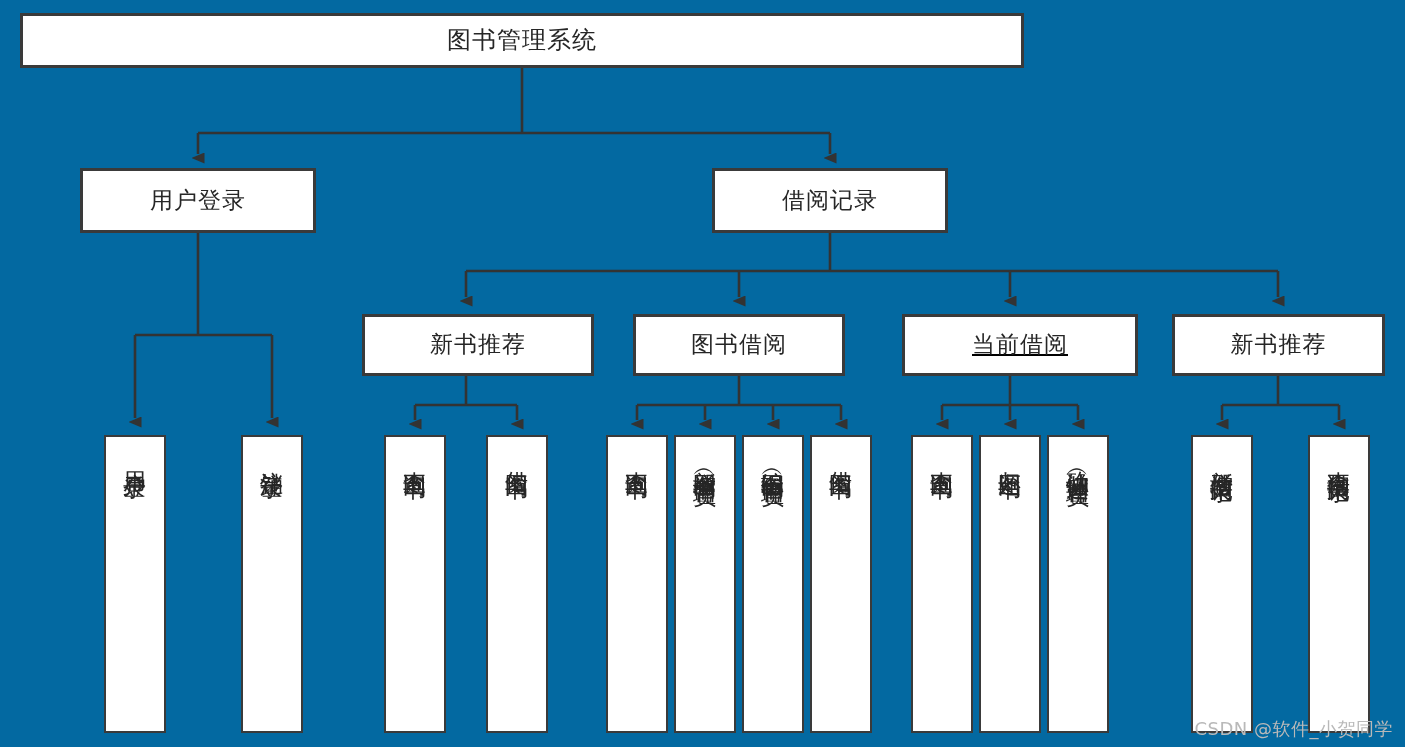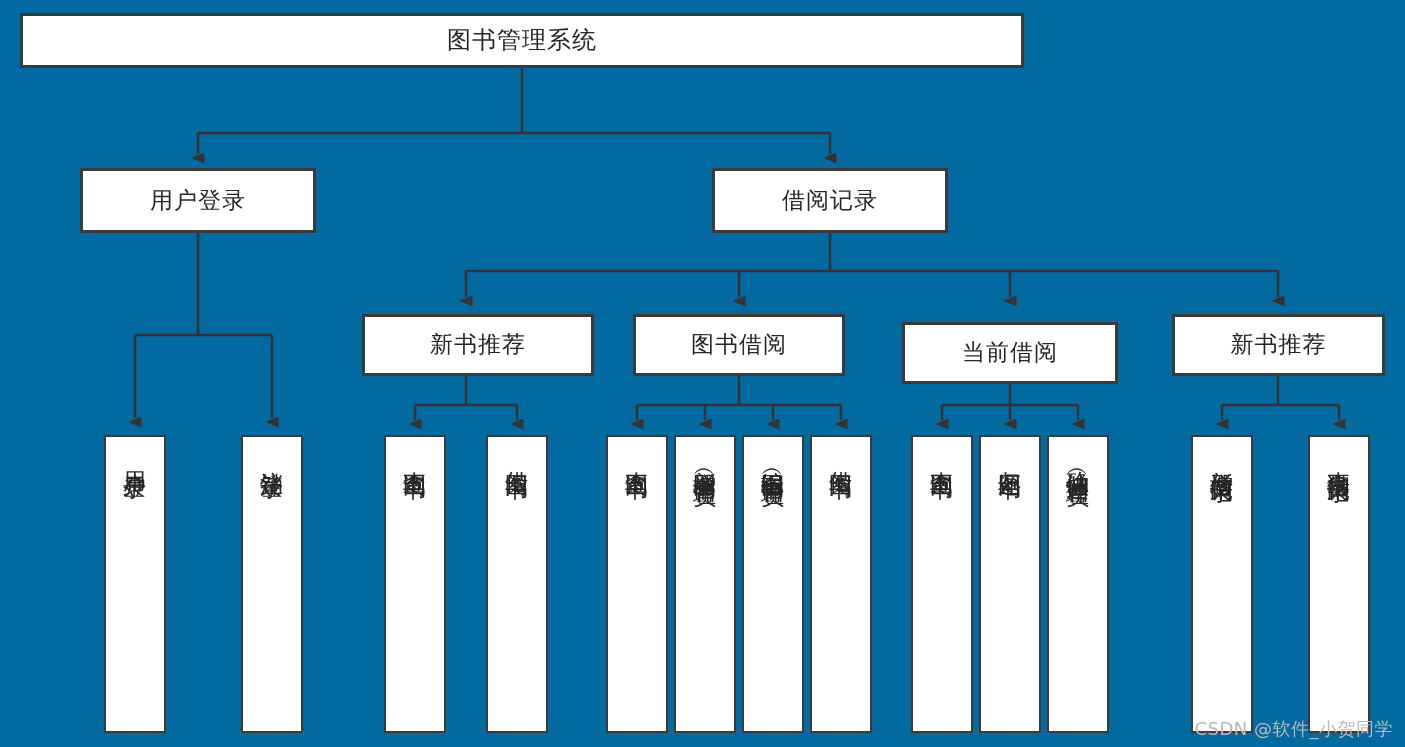--- a/index.html
+++ b/index.html
@@ -146,21 +146,21 @@
   </div>
 
   <div class="node-box horizontal" style="left:362px; top:314px; width:232px; height:62px;">
     <span class="node-label-h">新书推荐</span>
   </div>
 
   <div class="node-box horizontal" style="left:633px; top:314px; width:212px; height:62px;">
     <span class="node-label-h">图书借阅</span>
   </div>
 
-  <div class="node-box horizontal" style="left:902px; top:322px; width:216px; height:62px;">
+  <div class="node-box horizontal" style="left:902px; top:314px; width:236px; height:62px;text-decoration:underline;">
     <span class="node-label-h">当前借阅</span>
   </div>
 
   <div class="node-box horizontal" style="left:1172px; top:314px; width:213px; height:62px;">
     <span class="node-label-h">新书推荐</span>
   </div>
 
   <div class="node-box vertical" style="left:104px; top:435px; width:62px; height:298px;">
     <span class="node-label-v">用户登录</span>
   </div>

